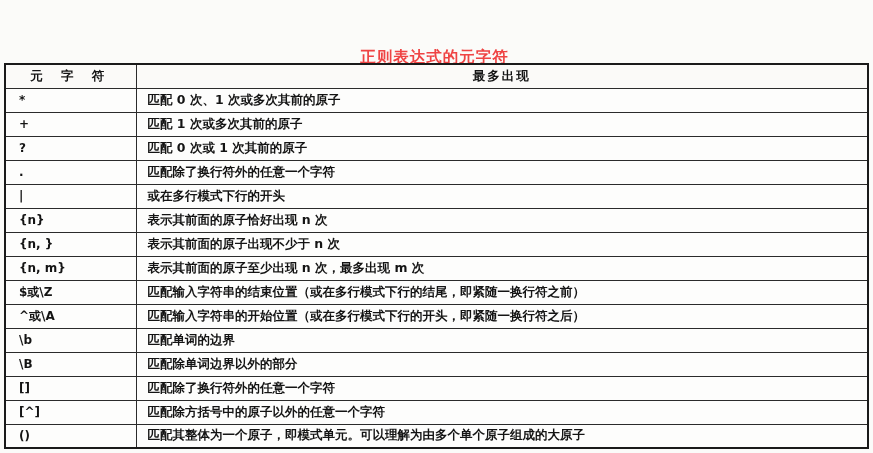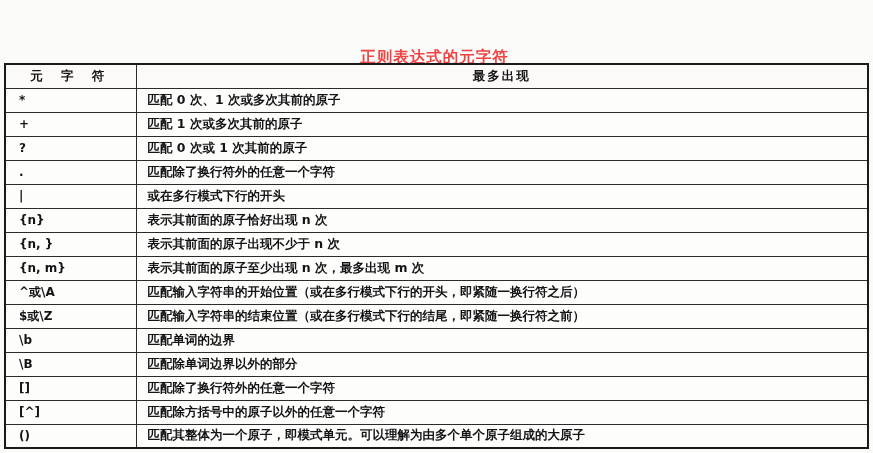--- a/index.html
+++ b/index.html
@@ -93,26 +93,26 @@
       </tr>
       <tr>
         <td class="sym">{n, }</td>
         <td class="desc">表示其前面的原子出现不少于 n 次</td>
       </tr>
       <tr>
         <td class="sym">{n, m}</td>
         <td class="desc">表示其前面的原子至少出现 n 次，最多出现 m 次</td>
       </tr>
       <tr>
+        <td class="sym">$或\Z</td>
+        <td class="desc">匹配输入字符串的结束位置（或在多行模式下行的结尾，即紧随一换行符之前）</td>
+      </tr>
+      <tr>
         <td class="sym">^或\A</td>
         <td class="desc">匹配输入字符串的开始位置（或在多行模式下行的开头，即紧随一换行符之后）</td>
-      </tr>
-      <tr>
-        <td class="sym">$或\Z</td>
-        <td class="desc">匹配输入字符串的结束位置（或在多行模式下行的结尾，即紧随一换行符之前）</td>
       </tr>
       <tr>
         <td class="sym">\b</td>
         <td class="desc">匹配单词的边界</td>
       </tr>
       <tr>
         <td class="sym">\B</td>
         <td class="desc">匹配除单词边界以外的部分</td>
       </tr>
       <tr>

